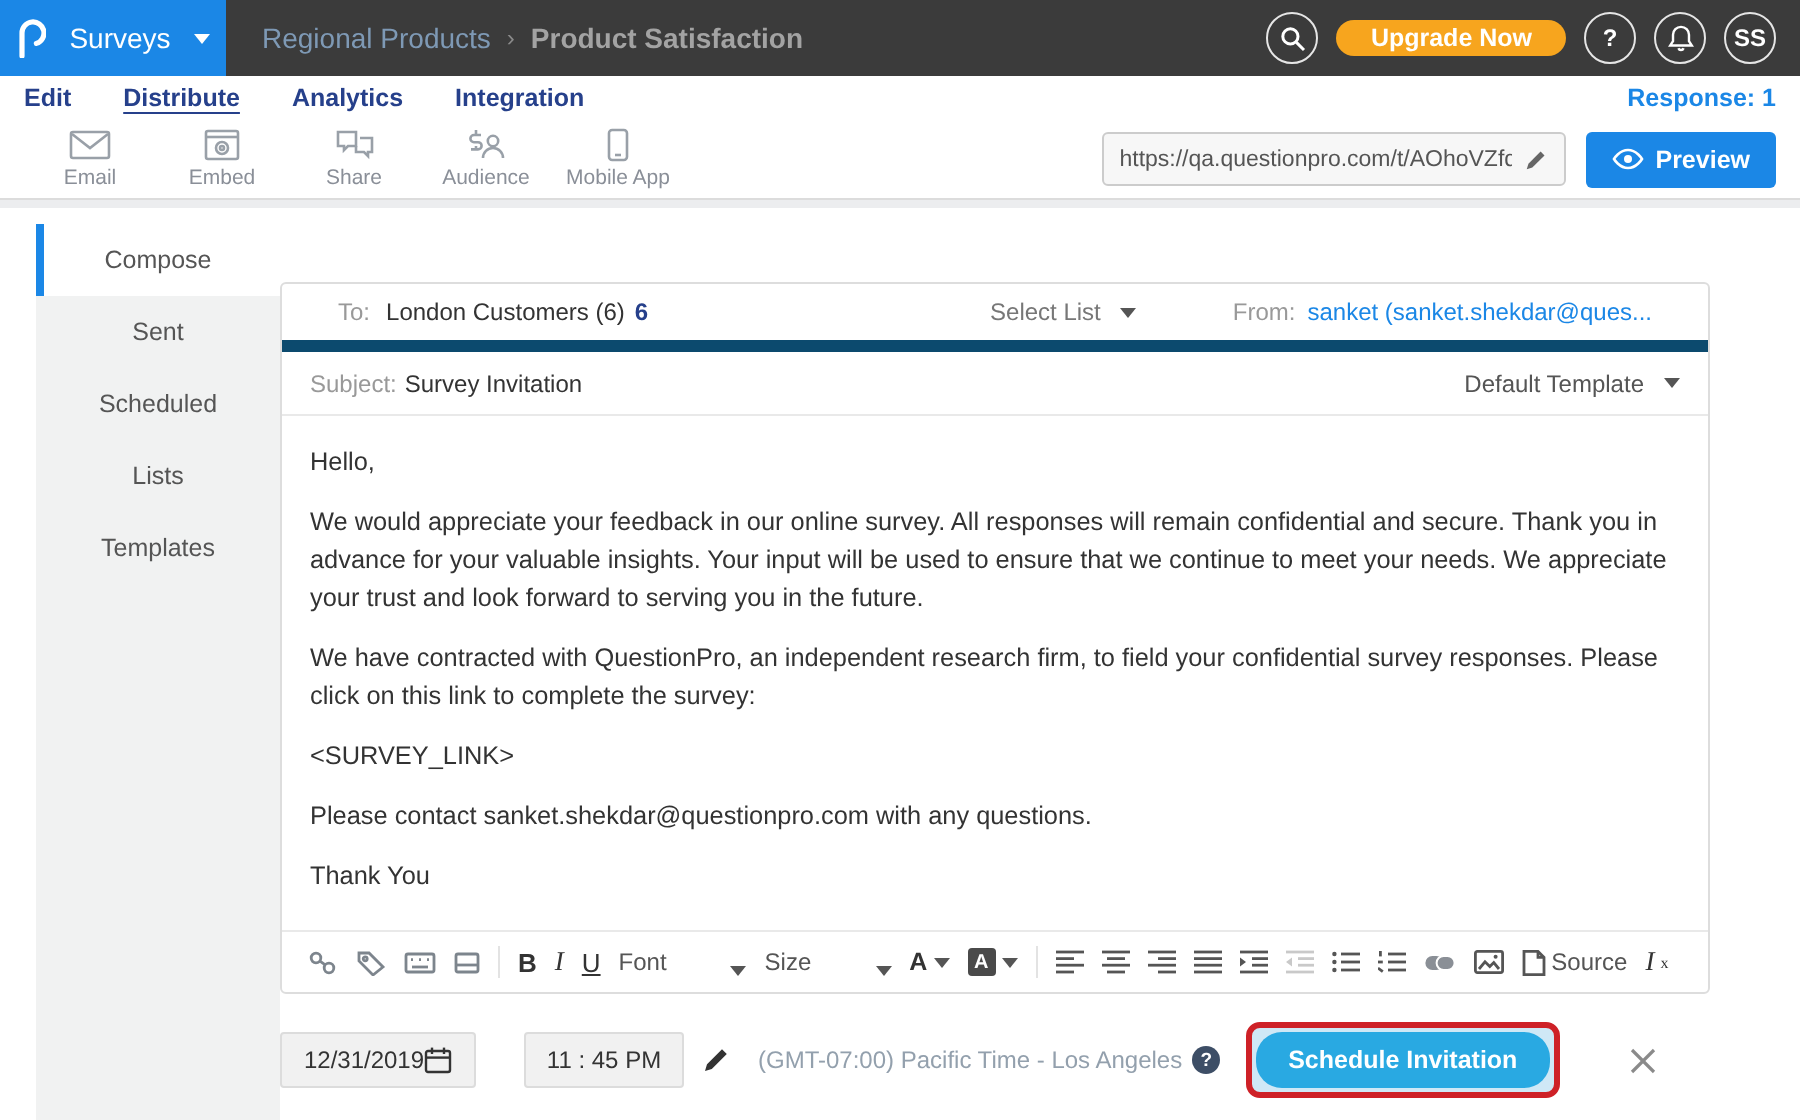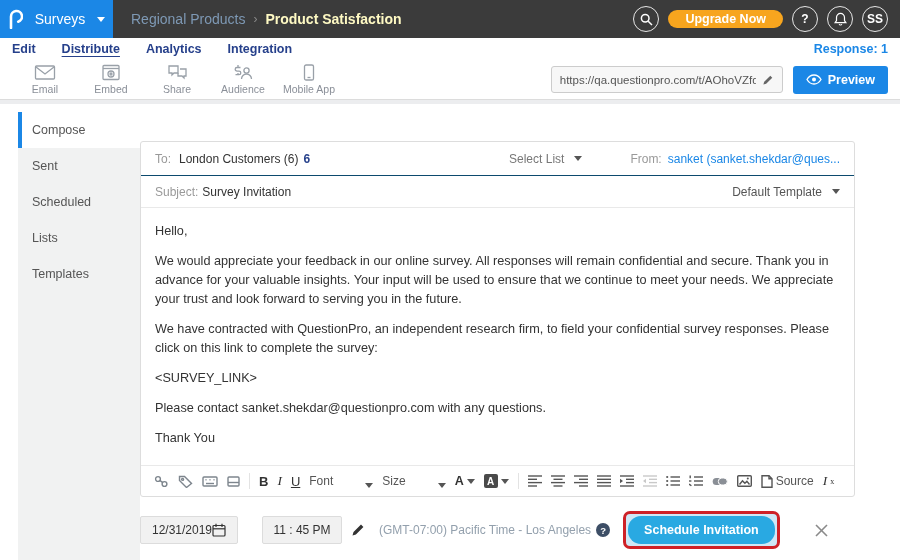--- a/index.html
+++ b/index.html
@@ -9,21 +9,21 @@
   
   .header { height:38px; background:#3b3b3b; display:flex; align-items:center; }
   .logo-box { width:113px; height:38px; background:#1B87E6; display:flex; align-items:center;
     justify-content:center; gap:12px; cursor:pointer; }
   .logo-box .lbl { color:#fff; font-size:14px; }
   .caret-w { width:0; height:0; border-left:4px solid transparent; border-right:4px solid transparent;
     border-top:5px solid #fff; }
   .crumbs { margin-left:18px; font-size:14px; display:flex; gap:8px; align-items:center; }
   .crumb-parent { color:#7E99B5; cursor:pointer; }
   .crumb-sep { color:#8a8a8a; font-size:12px; }
-  .crumb-cur { color:#fef9c3; font-weight:600;text-align:right; }
+  .crumb-cur { color:#a3a3a3; font-weight:600;text-align:right; }
   .hright { margin-left:auto; margin-right:12px; display:flex; align-items:center; gap:9px; }
   .hcirc { width:26px; height:26px; border-radius:50%; border:1.6px solid #e6e6e6; color:#fff;
     display:flex; align-items:center; justify-content:center; font-size:12px; font-weight:700; cursor:pointer; }
   .upgrade { background:#F7A51E; color:#fff; font-weight:700; font-size:12.5px; padding:2px 17px;
     border-radius:15px; border:none; cursor:pointer; }
 
   
   .nav-row { height:22px; background:#fff; display:flex; align-items:center; }
   .tabs { display:flex; gap:26px; margin-left:12px; font-size:12.5px; font-weight:700; color:#26408B; }
   .tab { cursor:pointer; }
@@ -39,27 +39,27 @@
   .url-box { margin-left:auto; width:232px; height:27px; background:#f7f7f7; border:1px solid #ccc;
     border-radius:3px; display:flex; align-items:center; padding:0 8px; gap:6px; }
   .url-text { flex:1; font-size:11.5px; color:#555; white-space:nowrap; overflow:hidden; }
   .preview-btn { margin-left:10px; height:28px; background:#1B87E6; color:#fff; border:none;
     border-radius:3px; font-size:12.5px; font-weight:700; padding:0 13px; display:flex;
     align-items:center; gap:6px; cursor:pointer; }
 
   
   .content { height:460px; display:flex; border-top:4px solid #ECEDEF; background:#fff; }
   .sidebar { width:122px; margin-left:18px; margin-top:8px; background:#f1f2f2; }
-  .side-item { padding:11px 14px; font-size:12.5px; color:#555; cursor:pointer; }
+  .side-item { padding:11px 14px; font-size:12.5px; color:#555; cursor:pointer;text-align:center; }
   .side-item.active { background:#fff; border-left:4px solid #1B87E6; padding-left:10px; }
   .main { flex:1; margin-right:45px; }
 
   .card { margin-top:37px; border:1px solid #ddd; border-radius:3px; background:#fff; }
-  .row-to { display:flex; align-items:center; height:34px; padding:0 14px;
-    border-bottom:1px solid #0c4a6e; font-size:12px;justify-content:flex-end; }
+  .row-to { display:flex; align-items:center; height:34px; padding:0 28px;
+    border-bottom:6px solid #0c4a6e; font-size:12px;justify-content:flex-end; }
   .lab { color:#999; }
   .to-val { color:#333; margin-left:8px; }
   .to-count { color:#26408B; font-weight:700; margin-left:5px; }
   .select-list { margin-left:auto; margin-right:48px; color:#777; display:flex; align-items:center;
     gap:10px; cursor:pointer; }
   .caret-g { width:0; height:0; border-left:4px solid transparent; border-right:4px solid transparent;
     border-top:5px solid #555; }
   .from-wrap { display:flex; align-items:center; gap:6px; max-width:235px; }
   .from-val { color:#1B87E6; white-space:nowrap; overflow:hidden; cursor:pointer; }
   .row-subj { display:flex; align-items:center; height:32px; padding:0 14px;

